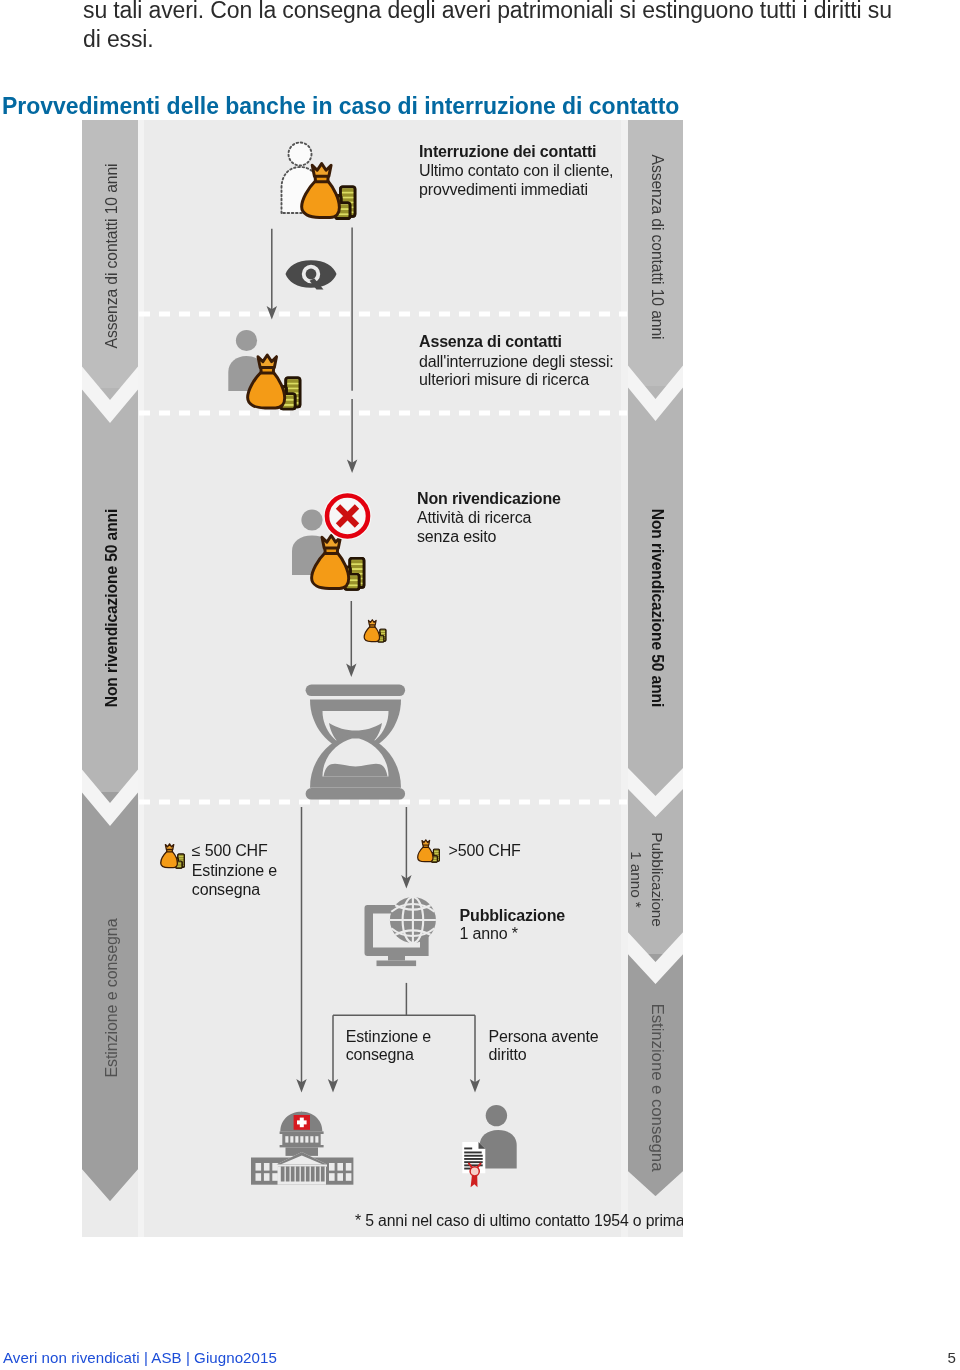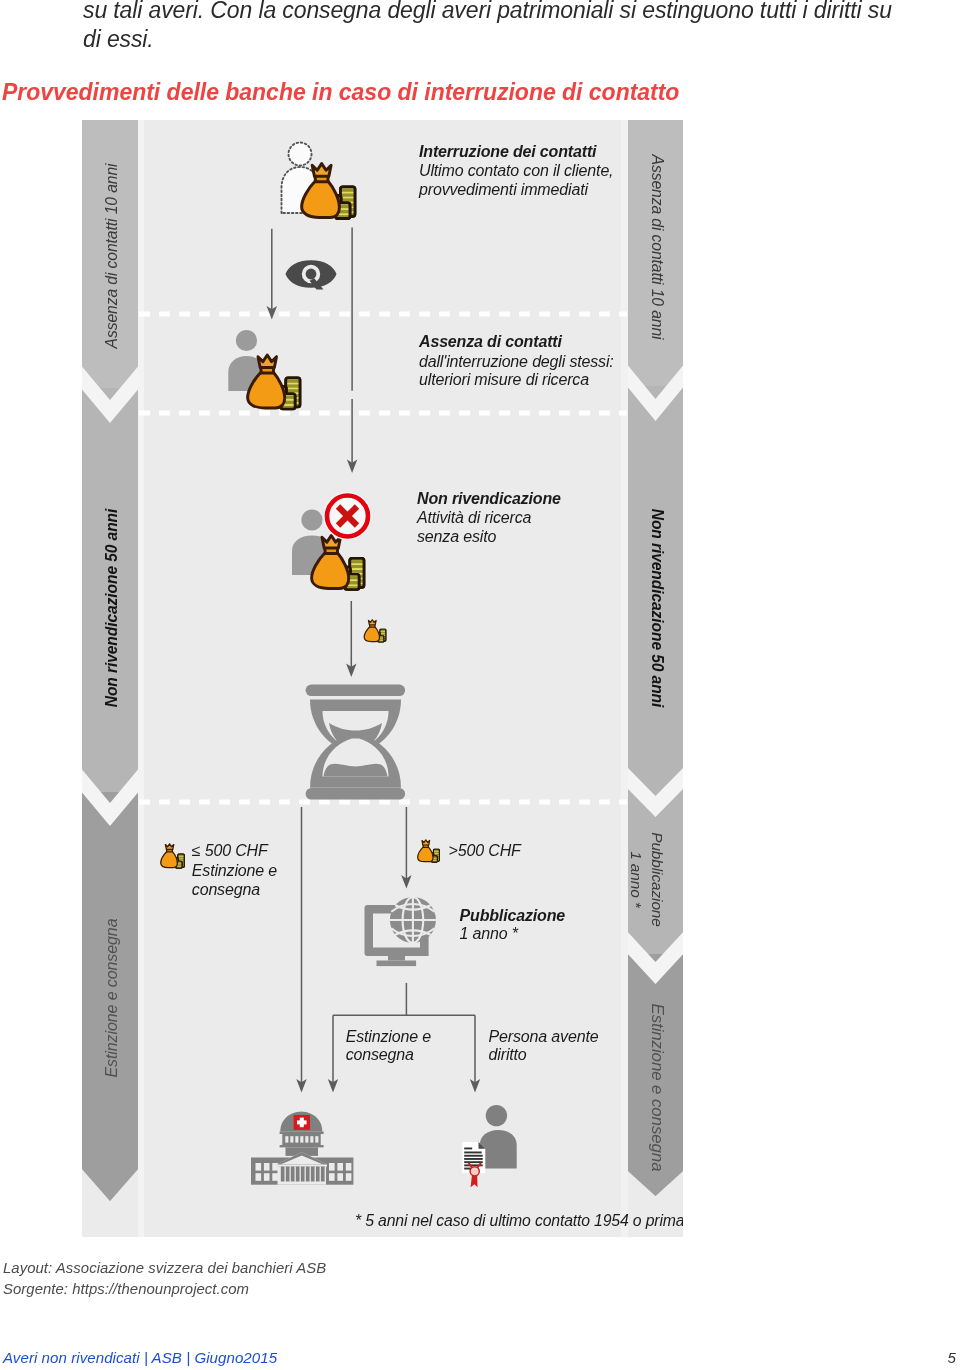--- a/index.html
+++ b/index.html
@@ -1,19 +1,19 @@
 <!DOCTYPE html>
 <html><head>
 <meta charset="utf-8">
 <style>
   html,body{margin:0;padding:0;}
   body{width:960px;height:1370px;background:#ffffff;font-family:"Liberation Sans",sans-serif;}
-  .page{position:relative;width:960px;height:1370px;overflow:hidden;font-style:italic;}
+  .page{position:relative;width:960px;height:1370px;overflow:hidden;}
   .para{position:absolute;left:83px;top:-3.7px;width:822px;font-size:23px;line-height:29px;color:#2b2b2b;letter-spacing:-0.12px;}
-  .heading{position:absolute;left:2px;top:79px;width:900px;font-size:23px;font-weight:bold;color:#ef4444;letter-spacing:-0.02px;}
+  .heading{position:absolute;left:2px;top:93px;width:900px;font-size:23px;font-weight:bold;color:#0369a1;letter-spacing:-0.02px;}
   .diagram{position:absolute;left:82px;top:120px;width:601px;height:1117px;}
   .credits{position:absolute;left:3px;top:1257.5px;font-size:14.9px;line-height:21.2px;color:#4b4c4e;letter-spacing:0.05px;}
   .footer{position:absolute;left:3px;top:1348.5px;font-size:15.1px;color:#1d4ed8;letter-spacing:0.05px;}
   .bandtxt{font-family:"Liberation Sans",sans-serif;letter-spacing:-0.1px;}
   .pageno{position:absolute;right:4px;top:1348.5px;font-size:15.1px;color:#333333;}
 </style>
 </head>
 <body>
 
 <div class="page">
@@ -332,20 +332,16 @@
         <text x="366.6" y="736.1">&gt;500 CHF</text>
         <text x="263.7" y="921.6">Estinzione e</text>
         <text x="263.7" y="939.6">consegna</text>
         <text x="406.6" y="921.6">Persona avente</text>
         <text x="406.6" y="939.6">diritto</text>
         <text x="273" y="1106.4" font-size="15.8">* 5 anni nel caso di ultimo contatto 1954 o prima</text>
       </g>
     </svg>
   </div>
 
-  <div class="credits">
-    <div>Layout: Associazione svizzera dei banchieri ASB</div>
-    <div>Sorgente: https://thenounproject.com</div>
-  </div>
 
   <div class="footer">Averi non rivendicati | ASB | Giugno2015</div>
   <div class="pageno">5</div>
 </div>
 
 </body></html>

